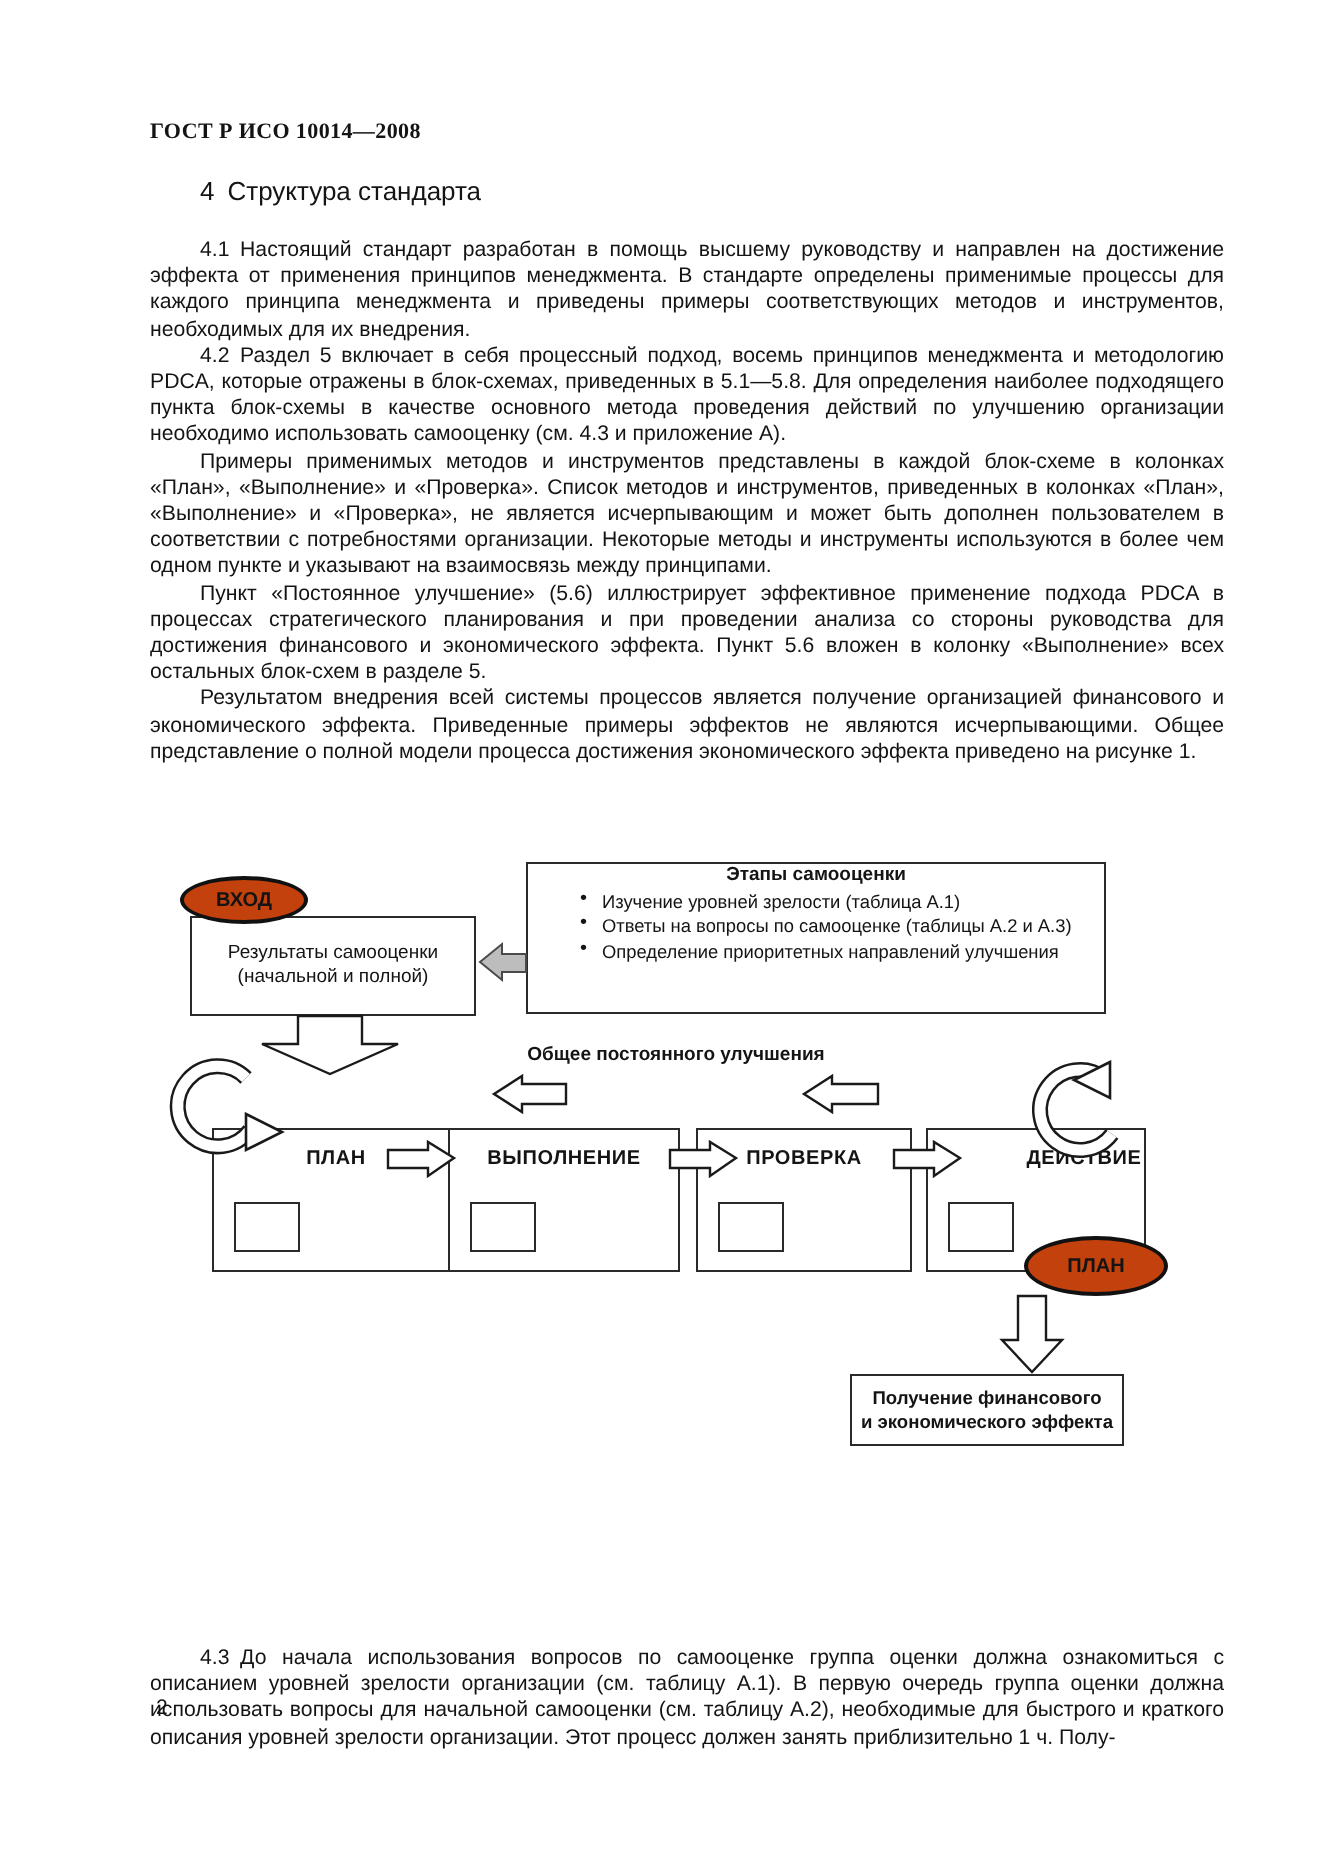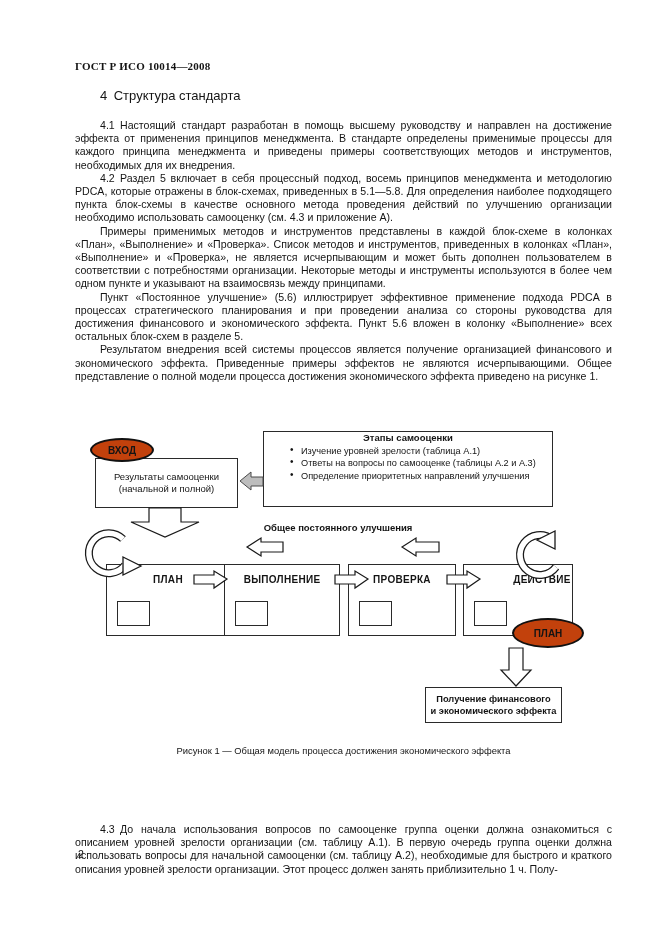--- a/index.html
+++ b/index.html
@@ -157,19 +157,18 @@
       <span>ПЛАН</span>
     </div>
 
     <div class="fbox effect-box">
       <div>Получение финансового</div>
       <div>и экономического эффекта</div>
     </div>
 
   </div>
 
-  <div class="caption">Рисунок 1 — Общая модель процесса достижения экономического эффекта</div>
 
   <p class="body-p p43">4.3 До начала использования вопросов по самооценке группа оценки должна ознакомиться с описанием уровней зрелости организации (см. таблицу А.1). В первую очередь группа оценки должна использовать вопросы для начальной самооценки (см. таблицу А.2), необходимые для быстрого и краткого описания уровней зрелости организации. Этот процесс должен занять приблизительно 1 ч. Полу-</p>
 
   <div class="page-number">2</div>
 
 </div>
 
 </body></html>

